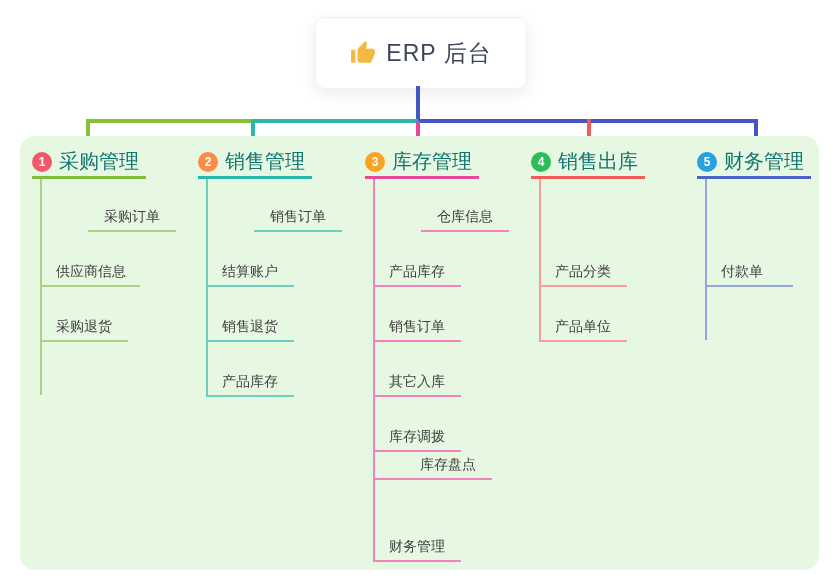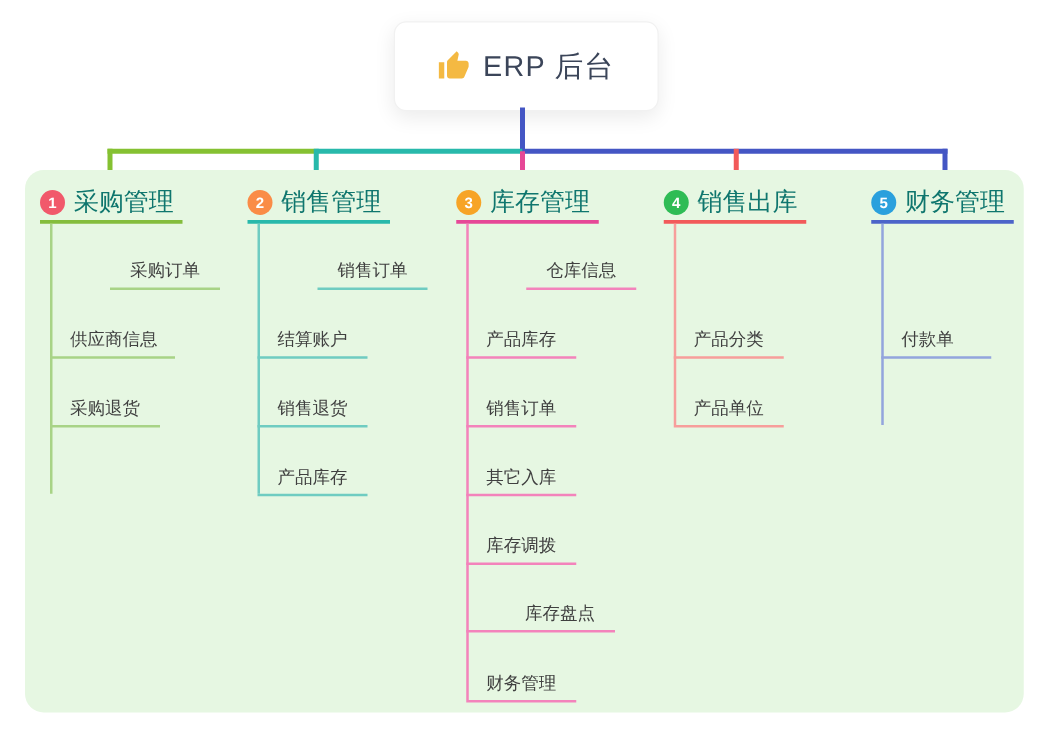--- a/index.html
+++ b/index.html
@@ -66,21 +66,21 @@
     padding:0 14px 0 16px;min-width:58px;width:max-content;
     font-size:14px;color:#404040;white-space:nowrap;
     border-bottom:2px solid;cursor:pointer;
   }
   .c1{left:40px; border-color:#a8d386;}
   .c2{left:206px;border-color:#6fccc1;}
   .c3{left:373px;border-color:#f383bb;}
   .c4{left:539px;border-color:#f79e9b;}
   .c5{left:705px;border-color:#93a5dd;}
   .r0{top:204px;margin-left:48px;} .r1{top:259px;} .r2{top:314px;} .r3{top:369px;}
-  .r4{top:424px;} .r5{top:478px;padding-left:47px;} .r6{top:534px;}
+  .r4{top:424px;} .r5{top:452px;padding-left:47px;} .r6{top:534px;}
 </style>
 </head>
 <body>
 
 <div class="canvas">
 
   <div class="root-node">
     <span class="thumb-icon">
       <svg viewBox="0 0 24 24" width="26" height="26">
         <path fill="#f4b942" d="M1 21h4V9H1v12zm22-11c0-1.1-.9-2-2-2h-6.31l.95-4.57.03-.32c0-.41-.17-.79-.44-1.06L14.17 1 7.58 7.59C7.22 7.95 7 8.45 7 9v10c0 1.1.9 2 2 2h9c.83 0 1.54-.5 1.84-1.22l3.02-7.05c.09-.23.14-.47.14-.73v-2z"></path>

